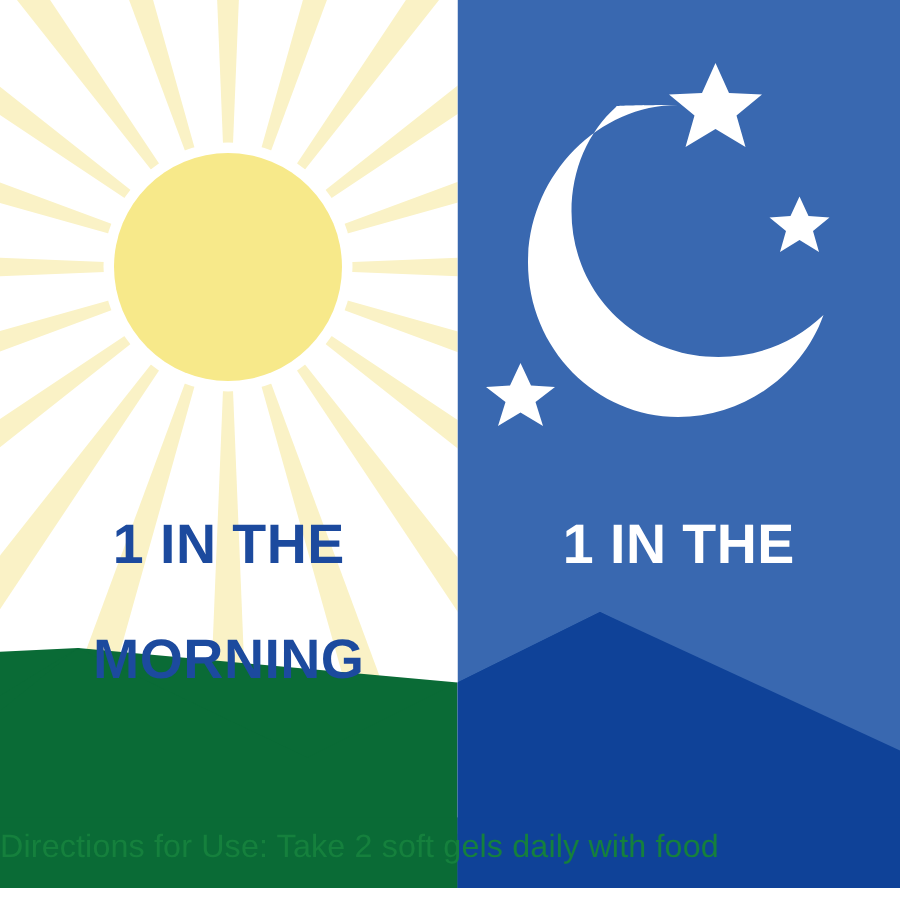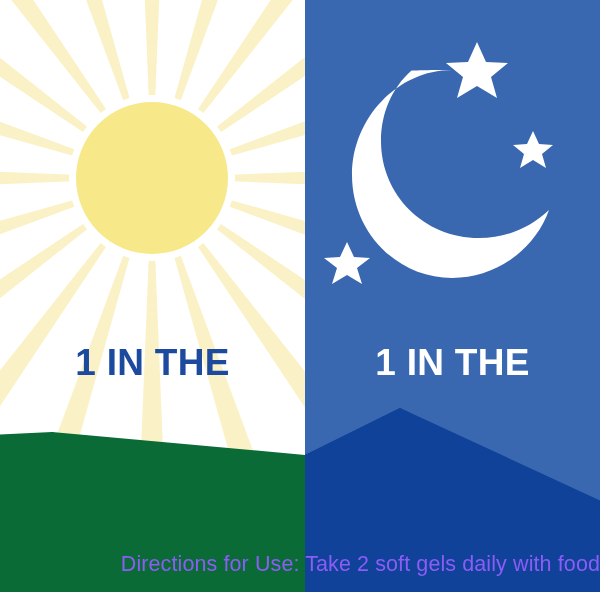--- a/index.html
+++ b/index.html
@@ -50,22 +50,22 @@
     color: #ffffff;
   }
   .caption-line {
     display: block;
   }
   #footer-text {
     position: absolute;
     left: 0;
     top: 552px;
     width: 600px;
-    text-align: right;
-    color: #8b5cf6;
+    text-align: left;
+    color: #15803d;
     font-size: 21.5px;
     font-weight: normal;
     letter-spacing: 0.1px;
     font-family: "Liberation Sans", sans-serif;
     user-select: none;
   }
 </style>
 </head>
 <body>
 
@@ -176,20 +176,21 @@
       <polygon points="305,455 400,408 610,515 610,610 305,610" fill="#0f4298"></polygon>
       <polygon points="305,455 400,408 610,505 610,610 305,610" fill="#0f4298"></polygon>
     </g>
 
     <rect x="0" y="545" width="305" height="55" fill="#0a6b36"></rect>
     <rect x="305" y="545" width="295" height="55" fill="#0f4298"></rect>
   </svg>
 
   <div class="panel-caption" id="caption-morning">
     <span class="caption-line">1 IN THE</span>
+    <span class="caption-line">MORNING</span>
   </div>
 
   <div class="panel-caption" id="caption-evening">
     <span class="caption-line">1 IN THE</span>
   </div>
 
   <div id="footer-text">Directions for Use: Take 2 soft gels daily with food</div>
 
 </div>
 

